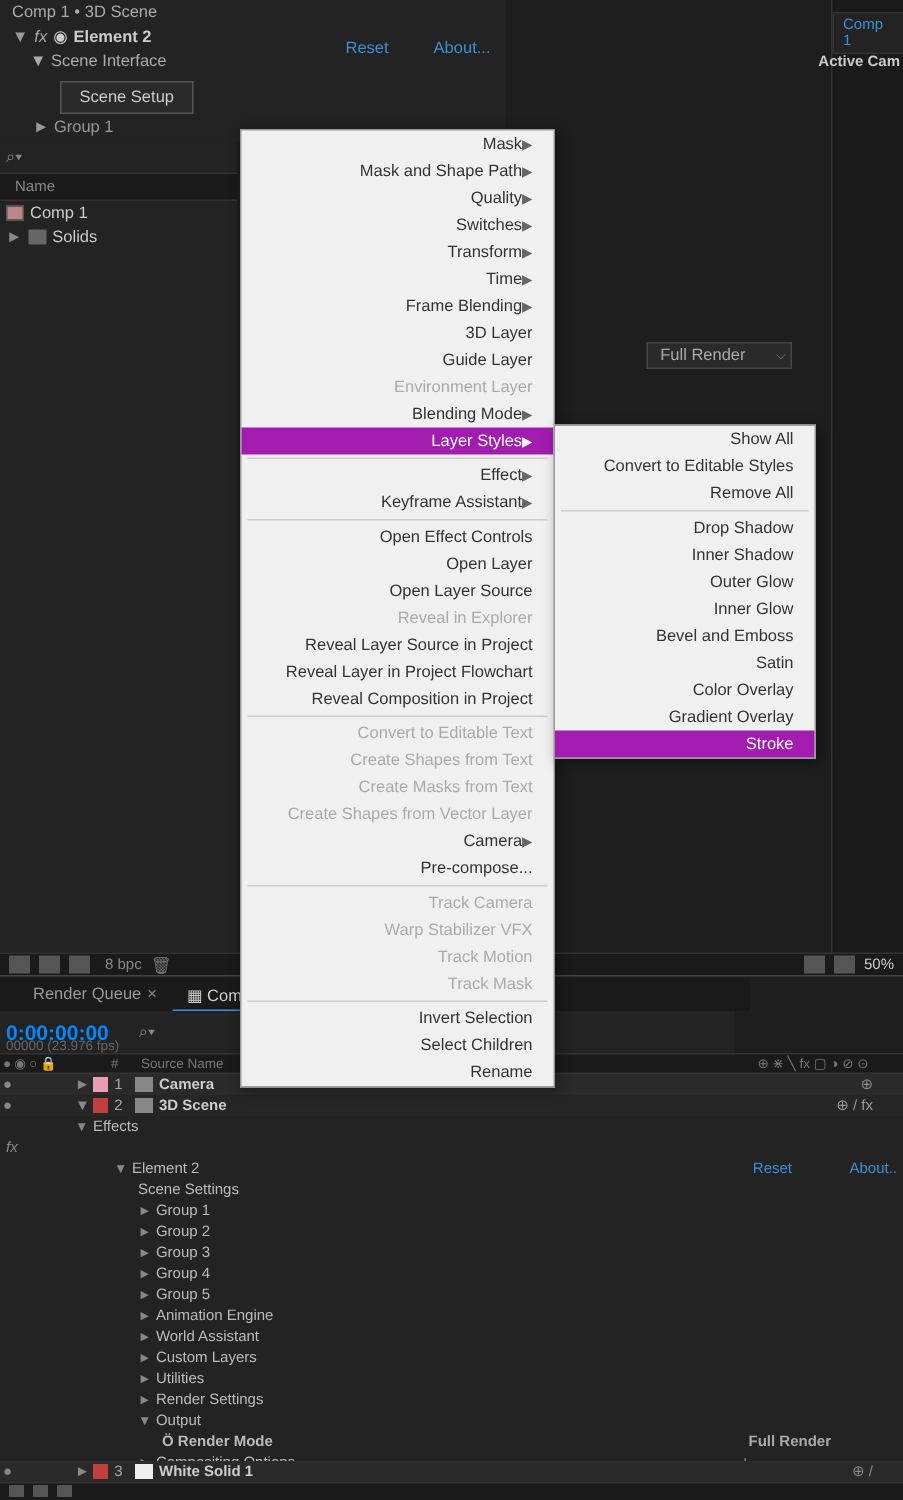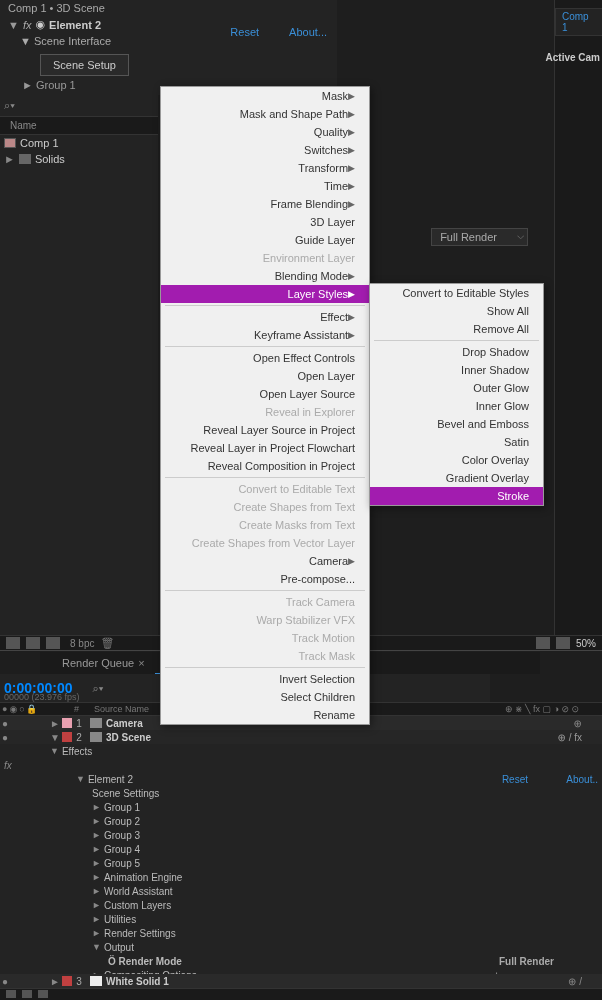--- a/index.html
+++ b/index.html
@@ -10,21 +10,21 @@
     .effect-header { display: flex; padding: 2px 8px; align-items: center; gap: 4px; }
     .effect-header .tri { color: #999; }
     .subheader { padding: 2px 20px; color: #aaa; }
     .scene-setup-btn { margin: 5px 16px 0 40px; padding: 4px 12px; border: 1px solid #555; background: #2a2a2a; color: #ccc; font-size: 11px; cursor: pointer; }
     .group-label { padding: 3px 22px; color: #999; }
     .links { position: absolute; right: 10px; top: 26px; display: flex; gap: 30px; }
     .links span { color: #3a8fd8; cursor: pointer; }
     
     .right-panel { position: absolute; right: 0; top: 0; width: 48px; height: 640px; background: #1a1a1a; border-left: 1px solid #333; }
     .tab-comp { position: absolute; top: 8px; right: 0; color: #3a8fd8; padding: 2px 6px; border: 1px solid #333; border-right: none; background: #232323; font-size: 10px; }
-    .active-cam { position: absolute; top: 52px; right: 2px; color: #ccc; font-size: 10px; font-weight: bold; white-space: nowrap; text-align: right; }
+    .active-cam { position: absolute; top: 36px; right: 2px; color: #ccc; font-size: 10px; font-weight: bold; white-space: nowrap; text-align: right; }
     
     .left-panel { position: absolute; left: 0; top: 95px; width: 158px; height: 540px; background: #232323; }
     .search-row { display: flex; align-items: center; padding: 4px; border-bottom: 1px solid #333; }
     .name-header { padding: 3px 10px; background: #1a1a1a; color: #888; font-size: 10px; border-bottom: 1px solid #333; }
     .item-row { display: flex; align-items: center; padding: 2px 4px; gap: 4px; cursor: pointer; }
     .icon-comp { width: 12px; height: 10px; background: #b88; border: 1px solid #555; }
     .icon-folder { width: 12px; height: 10px; background: #666; }
     
     .render-dropdown { position: absolute; right: 74px; top: 228px; padding: 2px 30px 2px 8px; background: #2a2a2a; border: 1px solid #444; color: #aaa; font-size: 11px; }
     .chev { position: absolute; right: 78px; top: 231px; color: #777; font-size: 9px; }
@@ -39,21 +39,21 @@
     
     .sub-menu { position: absolute; left: 369px; top: 283px; width: 175px; background: #f0f0f0; border: 1px solid #999; box-shadow: 2px 2px 8px rgba(0,0,0,0.4); color: #333; z-index: 101; }
     
     .toolbar { position: absolute; top: 635px; left: 0; width: 602px; height: 16px; background: #1a1a1a; border-top: 1px solid #333; border-bottom: 1px solid #444; display: flex; align-items: center; }
     .toolbar-left { display: flex; gap: 6px; padding: 0 6px; align-items: center; }
     .tb-ico { width: 14px; height: 12px; background: #555; }
     .bpc { color: #888; font-size: 10px; margin-left: 4px; }
     .toolbar-right { margin-left: auto; display: flex; gap: 6px; padding: 0 6px; align-items: center; }
     .zoom { color: #ccc; font-size: 10px; }
     
-    .tabs-row { position: absolute; top: 652px; left: 0; width: 500px; height: 22px; background: #1a1a1a; display: flex; align-items: flex-end; padding-left: 12px; margin-left: 40px; }
+    .tabs-row { position: absolute; top: 652px; left: 0; width: 500px; height: 22px; background: #1a1a1a; display: flex; align-items: flex-end; padding-left: 12px; }
     .tab { padding: 3px 10px; color: #999; font-size: 11px; border-bottom: 2px solid transparent; cursor: pointer; }
     .tab.active { color: #ccc; border-bottom: 1px solid #3a8fd8; }
     .tab-close { color: #888; margin-left: 4px; cursor: pointer; }
     
     .timeline-header { position: absolute; top: 674px; left: 0; width: 490px; height: 28px; background: #232323; display: flex; align-items: center; padding: 0 4px; }
     .timecode { color: #0088ff; font-size: 14px; font-weight: bold; }
     .fps-label { position: absolute; top: 692px; left: 4px; color: #666; font-size: 9px; }
     
     .layer-header { position: absolute; top: 702px; left: 0; width: 602px; height: 14px; background: #1a1a1a; display: flex; align-items: center; font-size: 9px; color: #777; border-top: 1px solid #333; border-bottom: 1px solid #333; }
     .col-icons { width: 74px; display: flex; gap: 2px; padding-left: 2px; }
@@ -252,22 +252,22 @@
       <span>Invert Selection</span>
     </div>
     <div class="ctx-item">
       <span>Select Children</span>
     </div>
     <div class="ctx-item">
       <span>Rename</span>
     </div>
   </div>
 <div class="sub-menu" id="sub">
+    <div class="ctx-item">Show All</div>
     <div class="ctx-item">Convert to Editable Styles</div>
-    <div class="ctx-item">Show All</div>
     <div class="ctx-item">Remove All</div>
     <div class="ctx-sep"></div>
     <div class="ctx-item">Drop Shadow</div>
     <div class="ctx-item">Inner Shadow</div>
     <div class="ctx-item">Outer Glow</div>
     <div class="ctx-item">Inner Glow</div>
     <div class="ctx-item">Bevel and Emboss</div>
     <div class="ctx-item">Satin</div>
     <div class="ctx-item">Color Overlay</div>
     <div class="ctx-item">Gradient Overlay</div>

